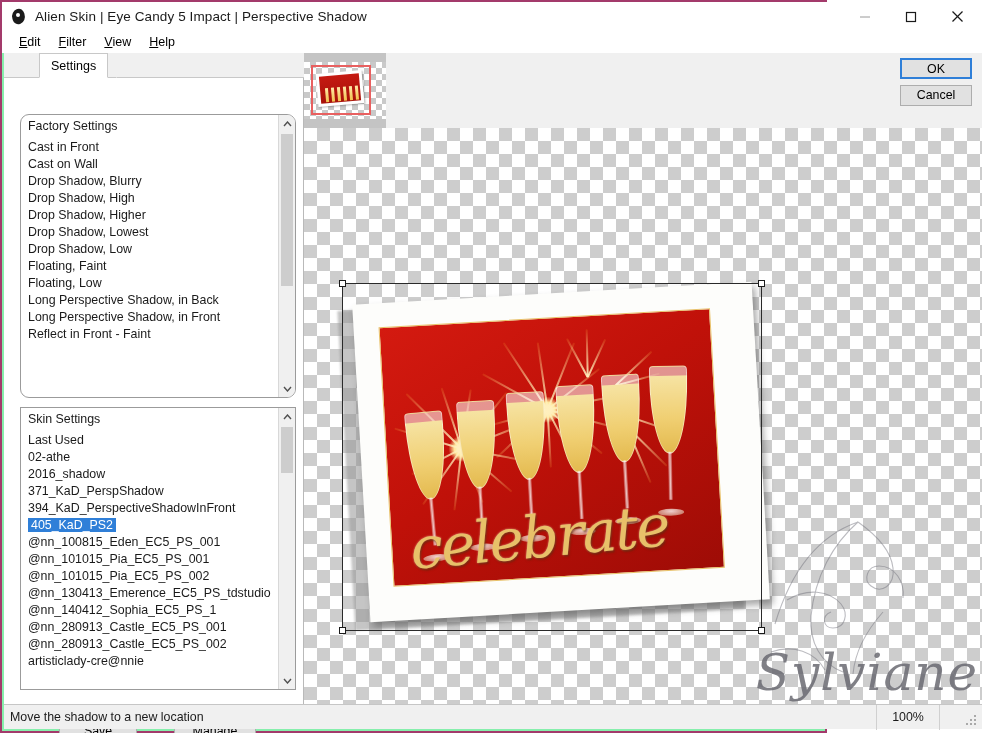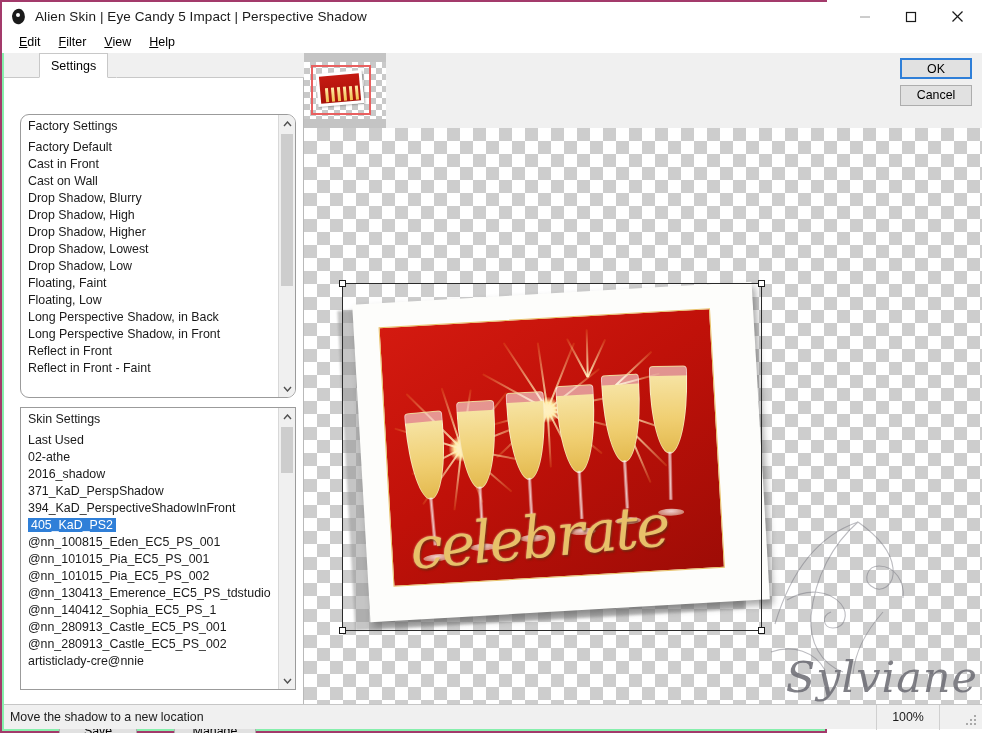--- a/index.html
+++ b/index.html
@@ -239,21 +239,21 @@
     letter-spacing:-2px;
     transform:rotate(-2deg);
   }
   
   .watermark{
     position:absolute;right:4px;bottom:14px;width:215px;height:190px;
     opacity:.62;pointer-events:none;
   }
   .wm-text{
     position:absolute;right:4px;bottom:6px;
-    font-family:"DejaVu Serif", serif;font-style:italic;font-size:43px;
+    font-family:"DejaVu Serif", serif;font-style:italic;font-size:50px;
     color:#6a6a72;opacity:.85;letter-spacing:1px;
   }
   
   .statusbar{
     position:absolute;left:2px;bottom:2px;width:978px;height:25px;
     background:#f0f0f0;border-top:1px solid #c6c6c6;box-sizing:border-box;
     display:flex;align-items:center;
   }
   .status-text{margin-left:6px;font-size:12.4px;color:#1a1a1a;}
   .status-zoom{
@@ -313,33 +313,31 @@
   <div class="leftpanel">
     <div class="tabstrip">
       <div class="tab active">Settings</div>
       <div class="tab inactive">Basic</div>
     </div>
     <div class="panelbody"></div>
 
     <div class="listbox" id="factory-list">
       <div class="listinner">
         <div class="listrow header">Factory Settings</div>
-        <div class="listrow">Factory Default</div>
         <div class="listrow">Cast in Front</div>
         <div class="listrow">Cast on Wall</div>
         <div class="listrow">Drop Shadow, Blurry</div>
         <div class="listrow">Drop Shadow, High</div>
         <div class="listrow">Drop Shadow, Higher</div>
         <div class="listrow">Drop Shadow, Lowest</div>
         <div class="listrow">Drop Shadow, Low</div>
         <div class="listrow">Floating, Faint</div>
         <div class="listrow">Floating, Low</div>
         <div class="listrow">Long Perspective Shadow, in Back</div>
         <div class="listrow">Long Perspective Shadow, in Front</div>
-        <div class="listrow">Reflect in Front</div>
         <div class="listrow">Reflect in Front - Faint</div>
       </div>
       <div class="vscroll">
         <div class="sb-arrow up">
           <svg width="9" height="6" viewBox="0 0 9 6">
               <polyline points="1,5 4.5,1 8,5" fill="none" stroke="#505050" stroke-width="1.4"></polyline>
             </svg>
         </div>
         <div class="sb-thumb" style="top:19px;height:152px;"></div>
         <div class="sb-arrow down">

